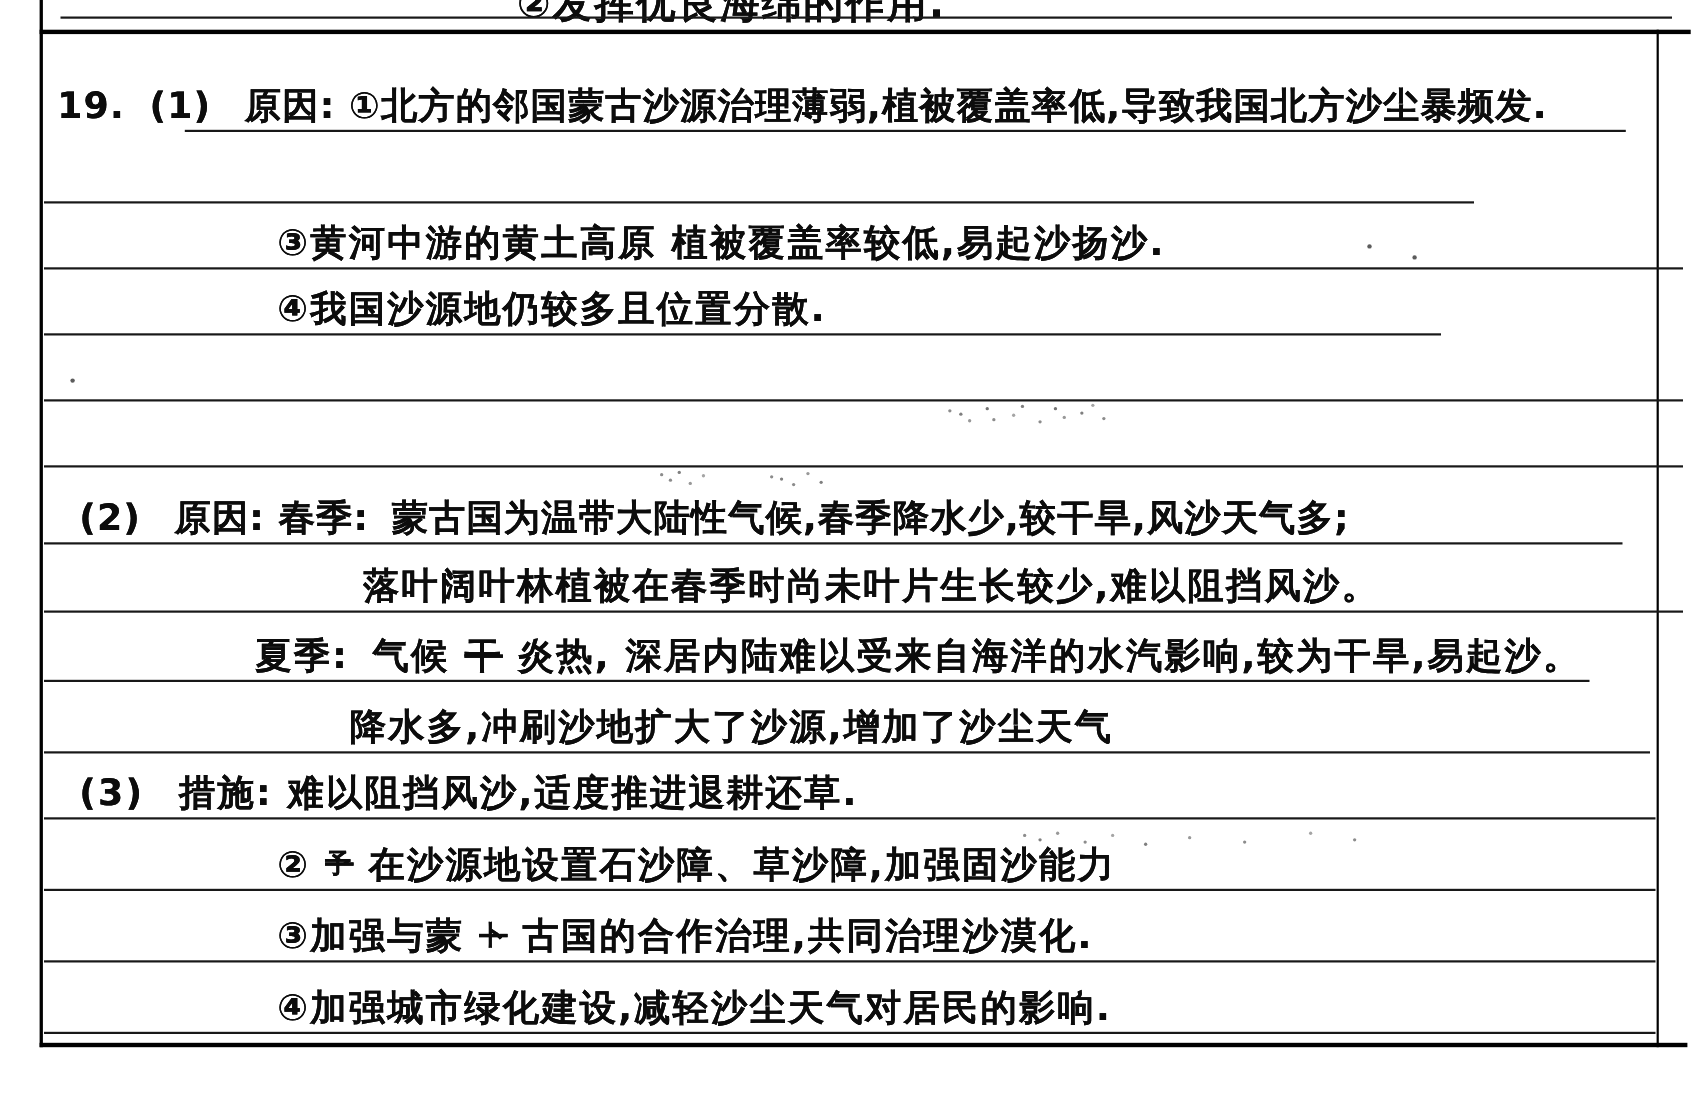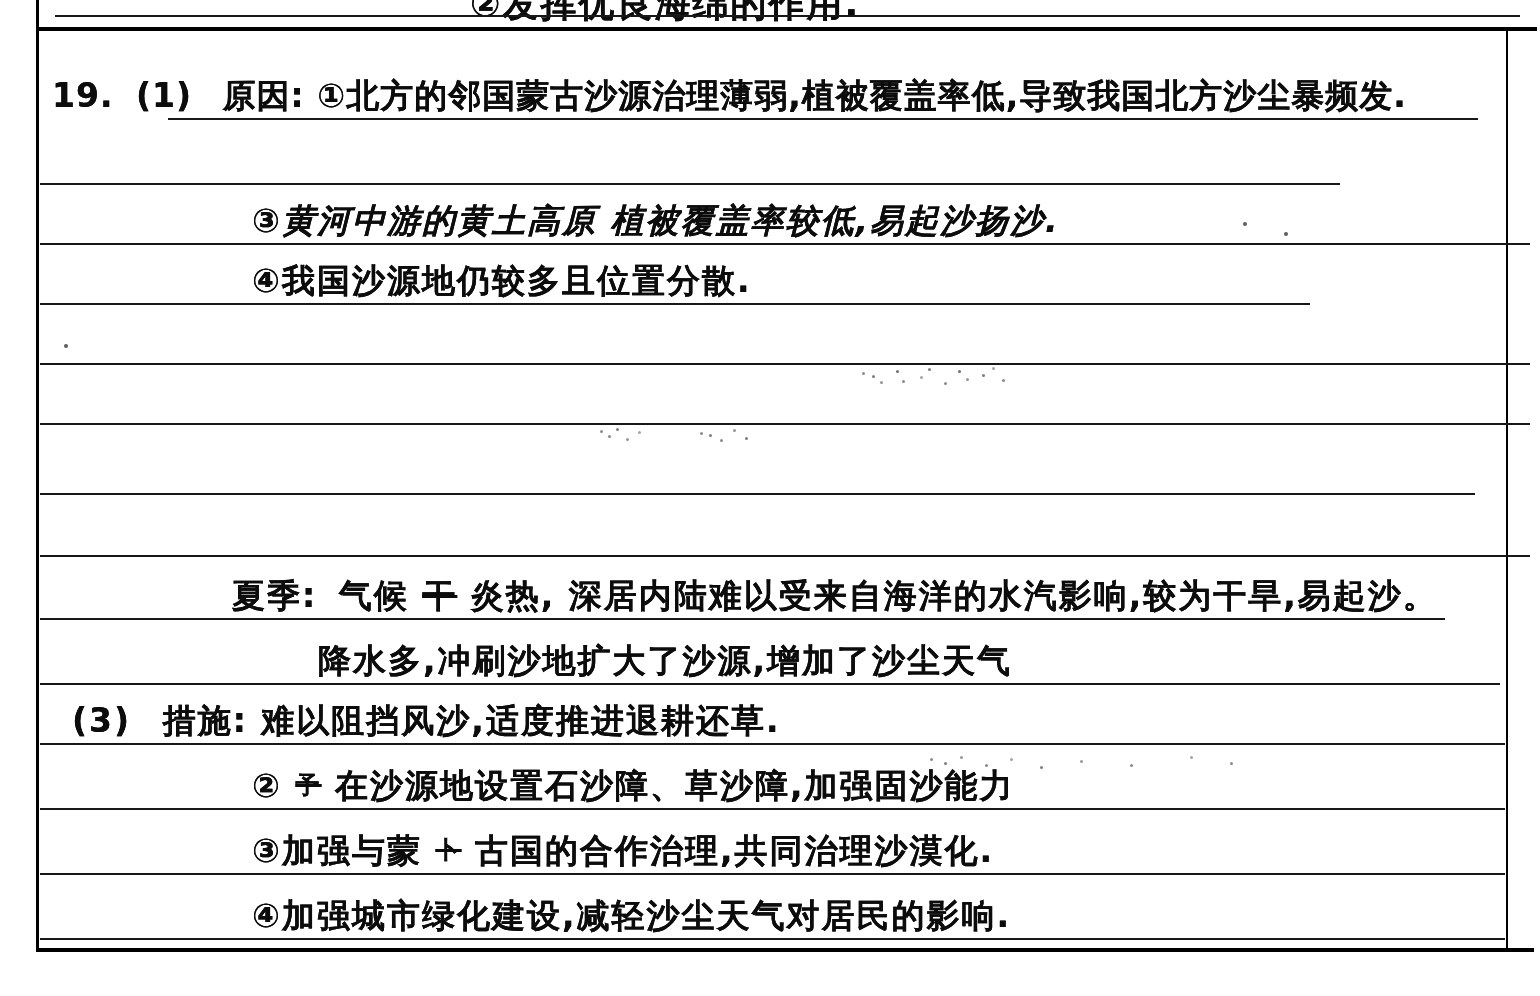--- a/index.html
+++ b/index.html
@@ -81,37 +81,46 @@
   <div class="rule" style="top:938px;left:40px;width:1465px;"></div>
 
   <div class="hw" style="left:52px;top:76px;letter-spacing:1px;">
     <span class="num">19.</span>
     <span class="plabel">(1)</span>
     <span class="lead">原因:</span>
     <span>①北方的邻国蒙古沙源治理薄弱,植被覆盖率低,导致我国北方沙尘暴频发.</span>
   </div>
 
 
-  <div class="hw" style="left:252px;top:201px;font-style:italic;">
+  <div class="hw" style="left:252px;top:201px;">
     <span>③黄河中游的黄土高原 植被覆盖率较低,易起沙扬沙.</span>
   </div>
 
   <div class="hw" style="left:252px;top:261px;">
     <span>④我国沙源地仍较多且位置分散.</span>
   </div>
 
   <div class="speck" style="left:64px;top:344px;"></div>
   <div class="speck" style="left:1243px;top:222px;"></div>
   <div class="speck" style="left:1284px;top:232px;"></div>
   <div class="smudge" id="smudge-eraser-1" style="left:862px;top:372px;"></div>
   <div class="smudge" id="smudge-eraser-2" style="left:600px;top:430px;"></div>
   <div class="smudge" id="smudge-eraser-3" style="left:700px;top:432px;"></div>
   <div class="smudge" id="smudge-eraser-4" style="left:930px;top:758px;"></div>
 
+  <div class="hw" style="left:72px;top:451px;letter-spacing:1px;">
+    <span class="plabel">(2)</span>
+    <span class="lead">原因:</span>
+    <span class="sublabel">春季:</span>
+    <span>蒙古国为温带大陆性气候,春季降水少,较干旱,风沙天气多;</span>
+  </div>
 
+  <div class="hw" style="left:330px;top:513px;">
+    <span>落叶阔叶林植被在春季时尚未叶片生长较少,难以阻挡风沙。</span>
+  </div>
 
   <div class="hw" style="left:318px;top:641px;">
     <span>降水多,冲刷沙地扩大了沙源,增加了沙尘天气</span>
   </div>
 
   <div class="hw" style="left:232px;top:576px;">
     <span class="sublabel">夏季:</span>
     <span>气候</span>
     <span class="struck">干</span>
     <span>炎热, 深居内陆难以受来自海洋的水汽影响,较为干旱,易起沙。</span>

